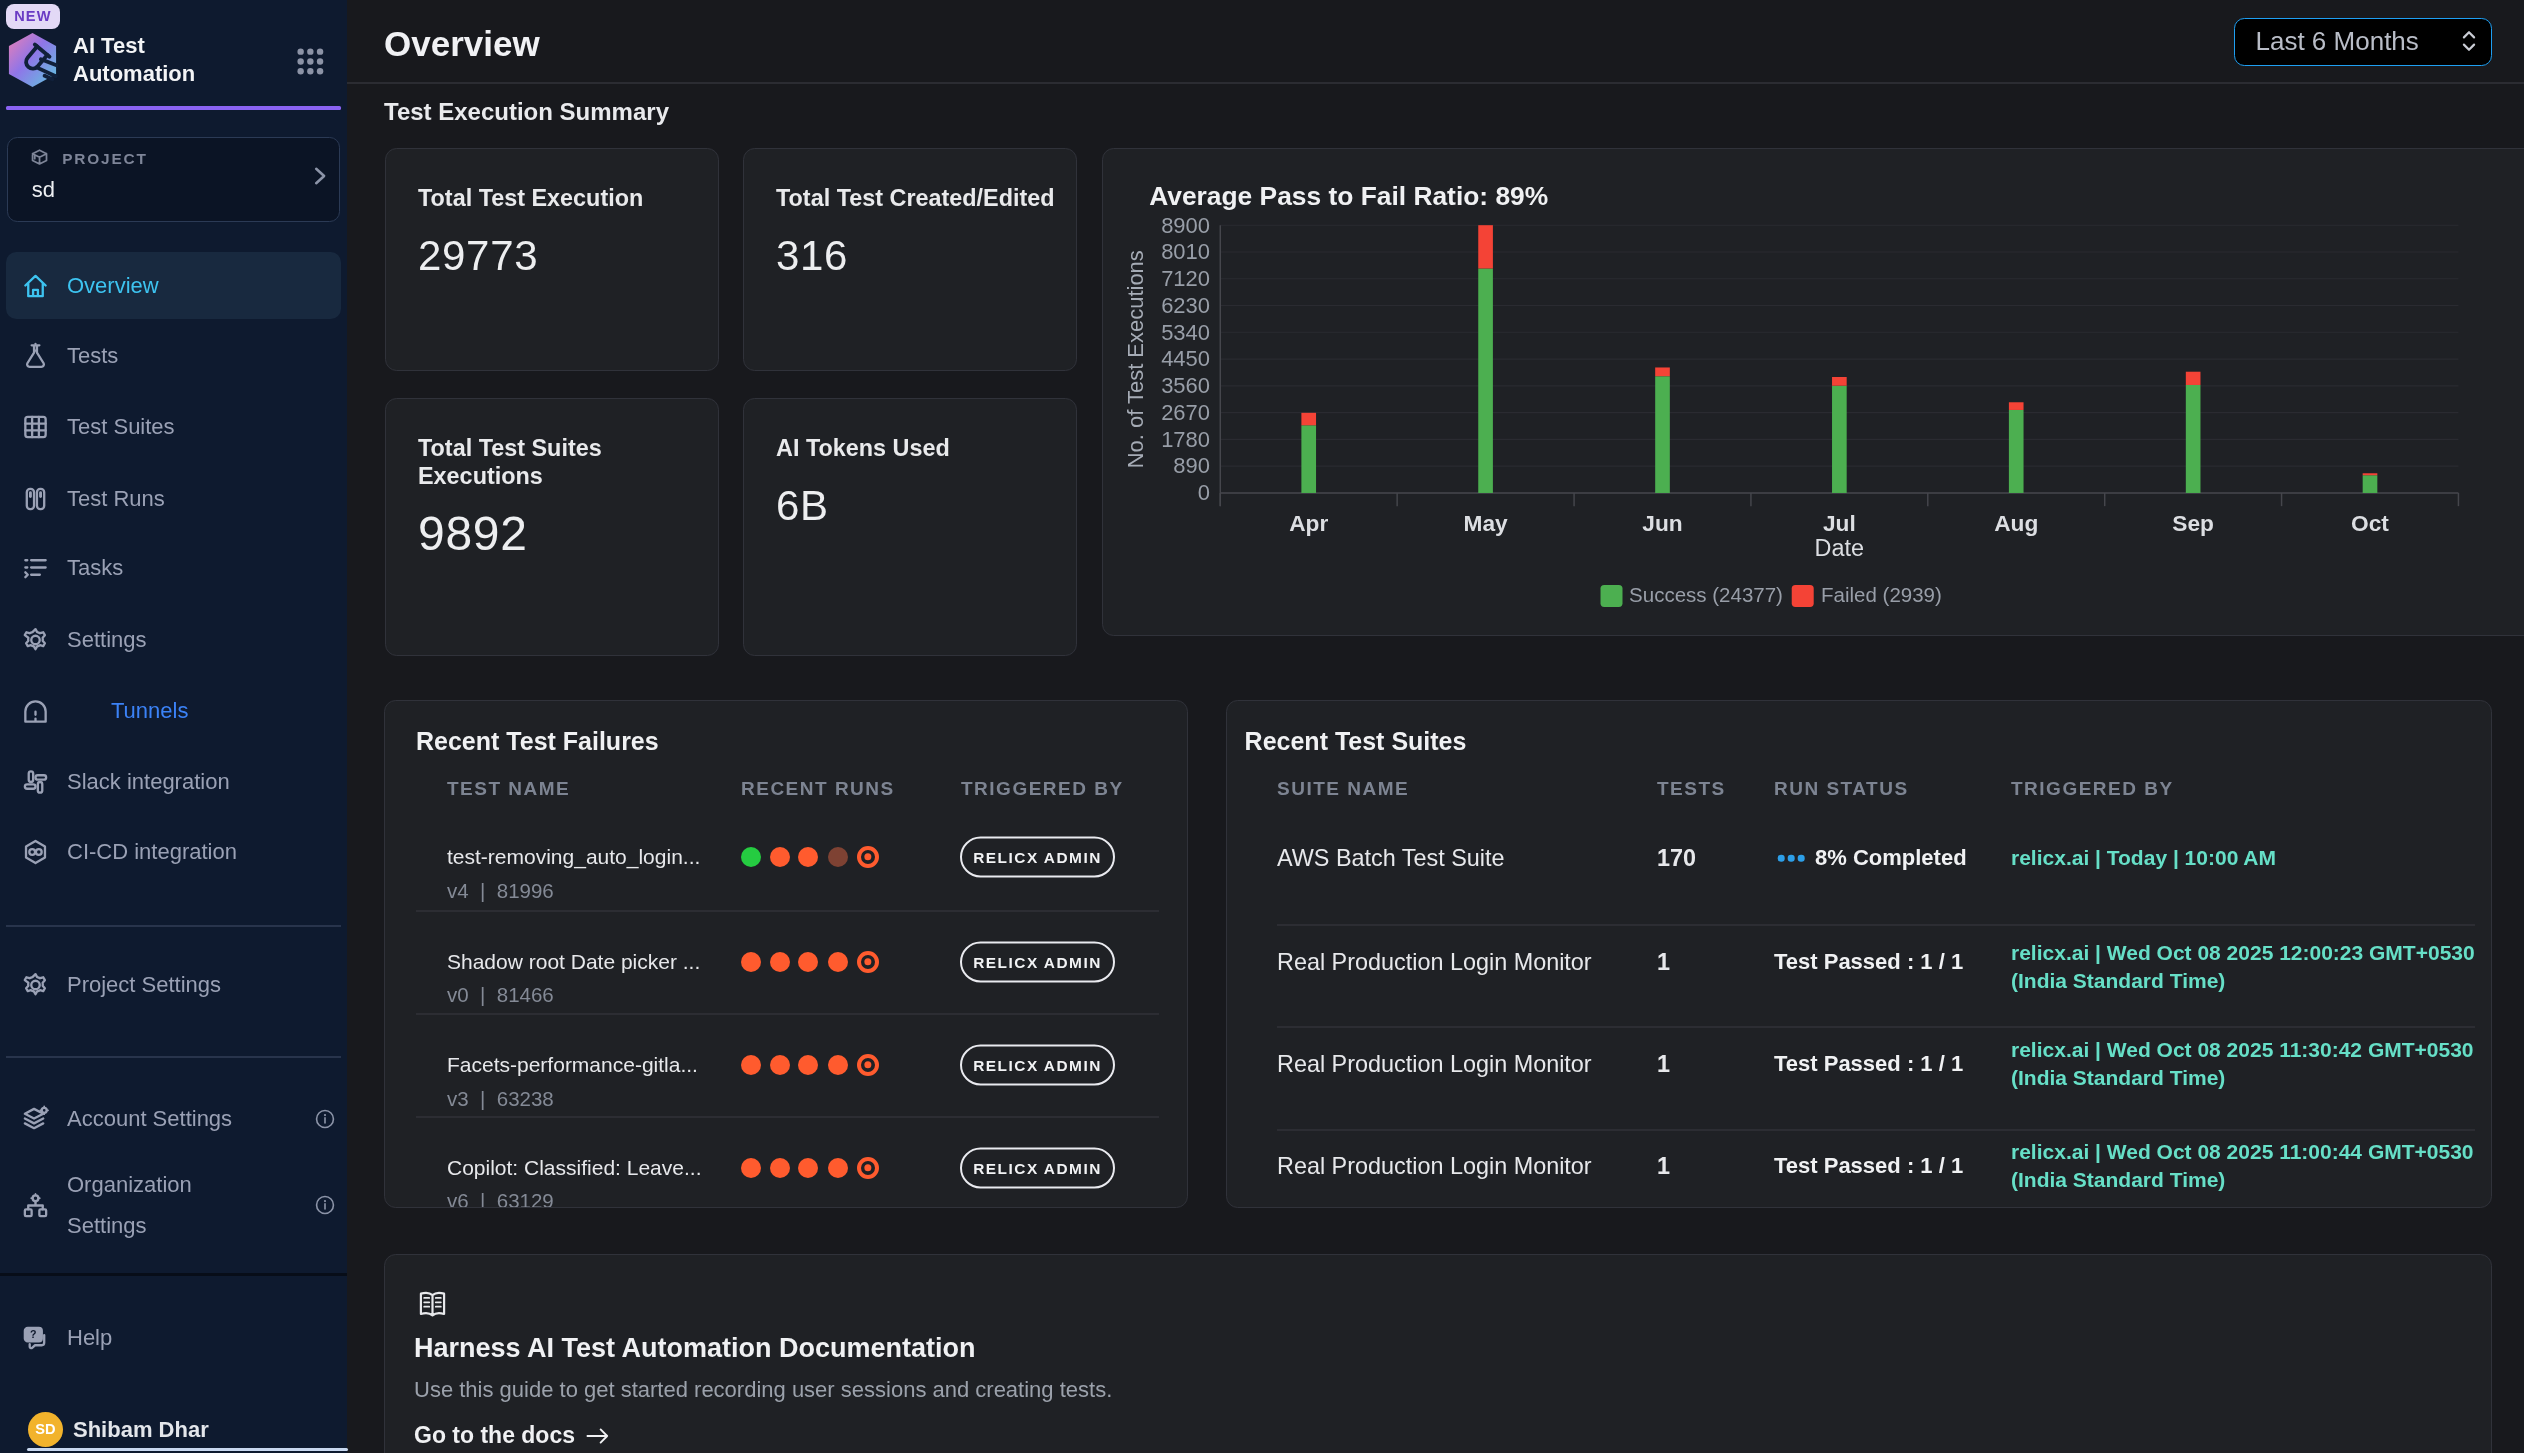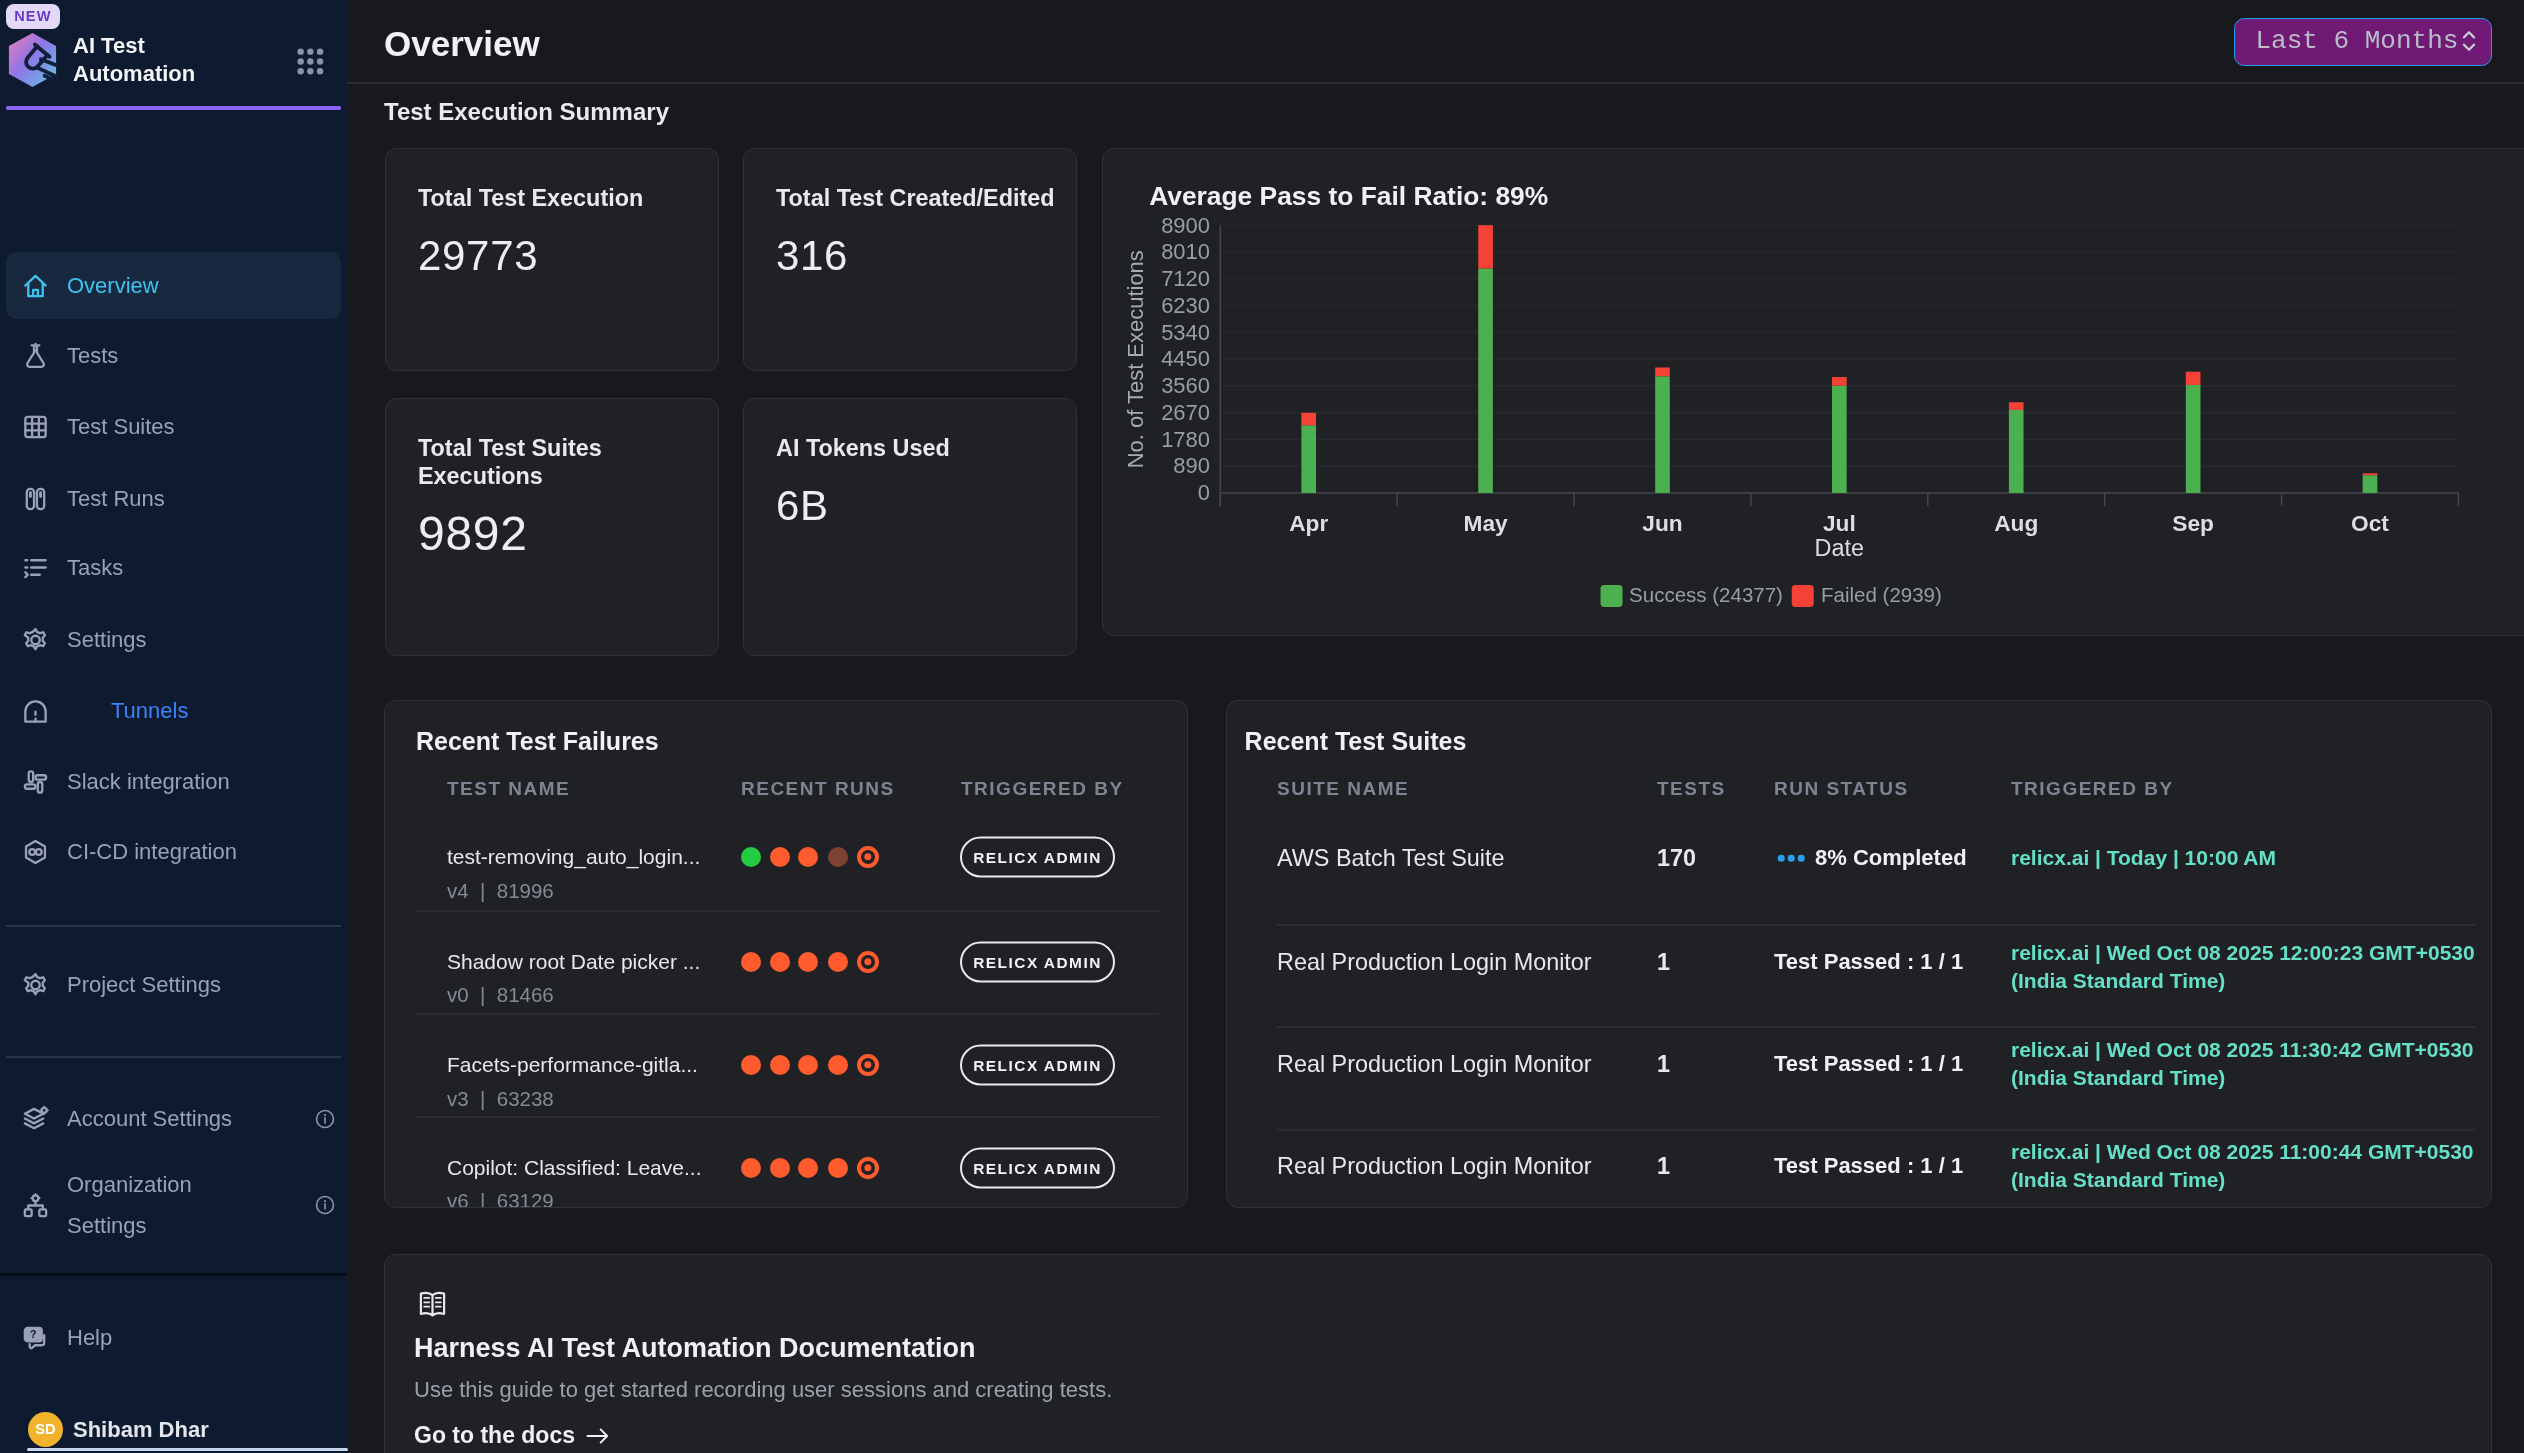--- a/index.html
+++ b/index.html
@@ -19,21 +19,21 @@
   .dot{position:absolute;width:20px;height:20px;border-radius:50%;transform:translate(-50%,-50%);}
   .ring{position:absolute;width:14px;height:14px;border:4px solid #FF5B2E;border-radius:50%;transform:translate(-50%,-50%);}
   .ringin{position:absolute;left:50%;top:50%;width:7.3px;height:7.3px;background:#FF5B2E;border-radius:50%;transform:translate(-50%,-50%);}
   .pill{position:absolute;width:155px;height:41px;border:2.2px solid #E9EAEF;border-radius:20.5px;transform:translateY(-50%);box-sizing:border-box;text-align:center;line-height:37px;font-size:15.4px;font-weight:700;letter-spacing:1.5px;color:#F2F3F5;white-space:nowrap;}
   .divline{position:absolute;height:1.5px;background:#2B2C32;}
 </style>
 </head>
 <body>
 <div class="main ab" style="left:347px;top:0;width:2178px;height:1453px;">
   <div class="cy" style="left:37px;top:44px;font-size:35px;font-weight:600;color:#F0F1F4;">Overview</div>
-  <div class="ab" style="left:1887px;top:17.6px;width:258px;height:48px;border:1.5px solid #1E9FF2;border-radius:10.3px;background:#701a75;box-sizing:border-box;font-family:Liberation Mono, monospace;">
+  <div class="ab" style="left:1887px;top:17.6px;width:258px;height:48px;border:1.5px solid #1E9FF2;border-radius:10.3px;background:#000000;box-sizing:border-box;">
     <div class="cy" style="left:20.5px;top:22px;font-size:26px;color:#B9BDC7;">Last 6 Months</div>
     <svg class="cy" style="left:226px;top:22px;" width="16" height="23.4" viewBox="0 0 22 32" fill="none" stroke="#C9CCD4" stroke-width="3" stroke-linecap="round" stroke-linejoin="round">
         <path d="M4 11 L11 4 L18 11 M4 21 L11 28 L18 21"></path>
       </svg>
   </div>
   <div class="divline" style="left:0;top:82px;width:2178px;"></div>
   <div class="cy" style="left:37px;top:112px;font-size:24px;font-weight:700;color:#E9EAED;">Test Execution Summary</div>
 </div>
 <div class="card" style="left:385px;top:148px;width:334px;height:223px;padding:35px 32px 0 32px;">
   <div style="font-size:23.4px;font-weight:600;color:#E9EAEC;line-height:28px;white-space:nowrap;">Total Test Execution</div>
@@ -230,20 +230,32 @@
       <circle cx="18.3" cy="5.0" r="4.4"></circle>
       <circle cx="31.6" cy="5.0" r="4.4"></circle>
       <circle cx="5.0" cy="18.4" r="4.4"></circle>
       <circle cx="18.3" cy="18.4" r="4.4"></circle>
       <circle cx="31.6" cy="18.4" r="4.4"></circle>
       <circle cx="5.0" cy="31.8" r="4.4"></circle>
       <circle cx="18.3" cy="31.8" r="4.4"></circle>
       <circle cx="31.6" cy="31.8" r="4.4"></circle>
     </svg>
     <div class="ab" style="left:5.9px;top:106px;width:335px;height:3.7px;background:#8A63F2;border-radius:1.5px;"></div>
+    <div class="ab" style="left:7.3px;top:137px;width:333px;height:85px;border:1.5px solid #2B3A55;border-radius:10.3px;background:#0B1425;box-sizing:border-box;">
+      <div class="ab" style="left:22px;top:9.5px;">
+        <svg width="22" height="22" viewBox="0 0 30 30" fill="none" stroke="#7E8598" stroke-width="2.4" stroke-linecap="round" stroke-linejoin="round">
+          <path d="M13 3 l9.5 4.8 V17 L13 21.8 3.5 17 V7.8 Z M3.5 7.8 L13 12.5 l9.5-4.7 M13 12.5 V21.8 M6.5 11 v3.5"></path>
+        </svg>
+      </div>
+      <div class="cy" style="left:54px;top:20.5px;font-size:15.4px;font-weight:700;letter-spacing:1.8px;color:#7E8598;">PROJECT</div>
+      <div class="cy" style="left:23.4px;top:52px;font-size:22px;color:#EDEFF2;">sd</div>
+      <svg class="cy" style="left:303px;top:38px;" width="17.6" height="26" viewBox="0 0 24 36" fill="none" stroke="#8C94A8" stroke-width="3.5" stroke-linecap="round" stroke-linejoin="round">
+        <path d="M7 8 l11 10 -11 10"></path>
+      </svg>
+    </div>
     <div class="ab" style="left:5.9px;top:252px;width:335px;height:67px;background:#18293F;border-radius:10.3px;"></div>
     <div class="nicon" style="top:286px;">
       <svg width="22" height="22" viewBox="0 0 30 30" fill="none" stroke="#3DC3F0" stroke-width="2.4" stroke-linecap="round" stroke-linejoin="round">
         <path d="M4.5 14.5 L15 4.5 L25.5 14.5 M7.5 12 V25.5 H22.5 V12 M12.5 25.5 v-6.5 h5 v6.5"></path>
       </svg>
     </div>
     <div class="nav" style="top:286px;color:#3DC3F0;font-weight:500;">Overview</div>
     <div class="nicon" style="top:356px;">
       <svg width="22" height="22" viewBox="0 0 30 30" fill="none" stroke="#9AA1B5" stroke-width="2.4" stroke-linecap="round" stroke-linejoin="round">
         <path d="M11 4 h8 M13.5 4 v7.5 L6.6 22.5 a2.6 2.6 0 0 0 2.3 3.8 h12.2 a2.6 2.6 0 0 0 2.3-3.8 L16.5 11.5 V4 M13.5 9.5 h3"></path>

